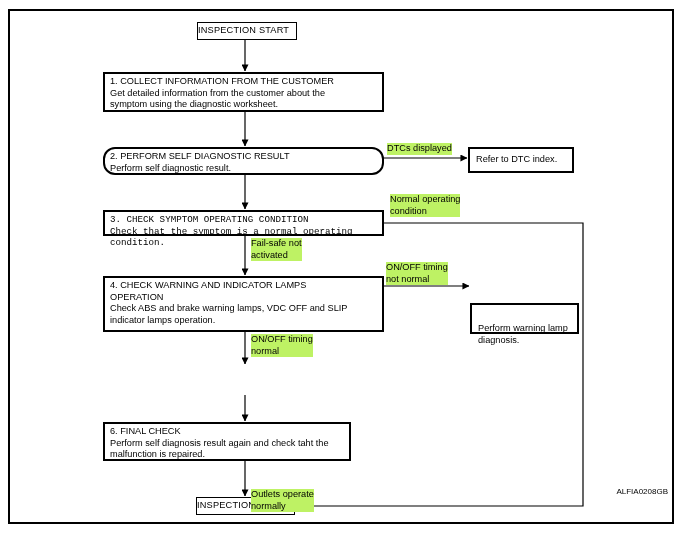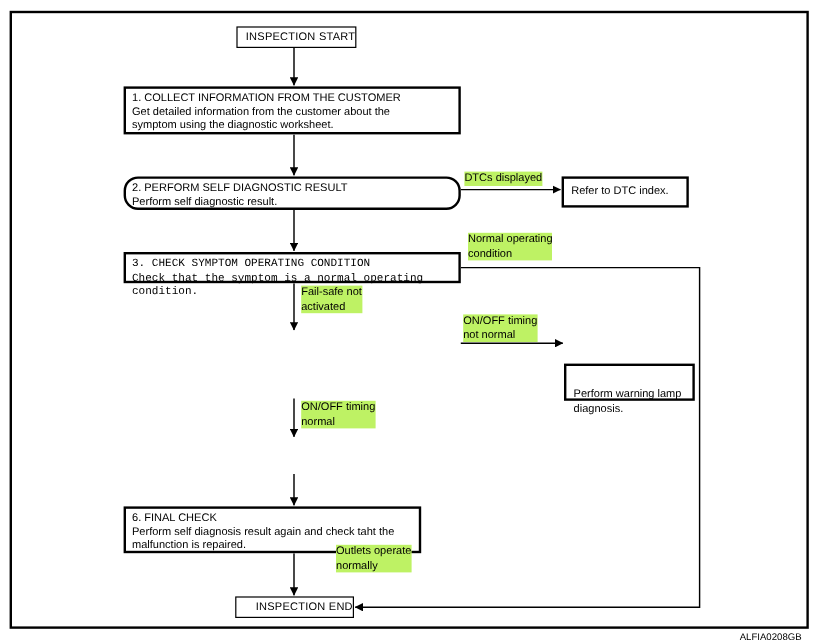--- a/index.html
+++ b/index.html
@@ -16,21 +16,21 @@
     box-sizing:border-box;border:2px solid #000;background:transparent;
   }
   .connectors{position:absolute;left:0;top:0;width:685px;height:537px;}
   .node{
     position:absolute;box-sizing:border-box;
     border:2px solid #000;background:#fff;
     font-size:9.2px;line-height:11.5px;
   }
   .terminal{
     border-width:1.5px;
-    display:flex;align-items:center;justify-content:flex-end;
+    display:flex;align-items:center;justify-content:flex-start;
     letter-spacing:.2px;
   }
   .step{padding:2px 4px 10px 5px;}
   .pre{white-space:pre-line;}
   .npre{white-space:pre;}
   .n-start{left:197px;top:22px;width:100px;height:18px;}
   .n-step1{left:103px;top:72px;width:281px;height:40px;}
   .n-step2{left:103px;top:147px;width:281px;height:28px;border-radius:12px;}
   .n-step3{left:103px;top:210px;width:281px;height:26px;font-family:Liberation Mono, monospace;}
   .n-step4{left:103px;top:276px;width:281px;height:56px;}
@@ -41,23 +41,23 @@
   .n-warn{left:470px;top:271px;width:109px;height:31px;padding:18px 4px 0 6px;margin-top:32px;}
   .edge-label{
     position:absolute;font-size:9.2px;line-height:11.5px;
     white-space:pre-line;background:#bef264;
   }
   .l-dtcs{left:387px;top:143px;}
   .l-normal{left:390px;top:194px;}
   .l-failsafe{left:251px;top:238px;}
   .l-notnormal{left:386px;top:262px;}
   .l-timing-normal{left:251px;top:334px;}
-  .l-outlets{left:251px;top:454px;margin-left:29px;}
+  .l-outlets{left:251px;top:489px;}
   .figure-id{
-    position:absolute;left:560px;top:526px;width:108px;
+    position:absolute;left:560px;top:487px;width:108px;
     text-align:right;font-size:8px;line-height:10px;
   }
 </style>
 </head>
 <body>
 
 <div class="page">
 
   <div class="frame"></div>
 
@@ -94,20 +94,26 @@
   <div class="node step n-step2">
     <div class="npre">2. PERFORM SELF DIAGNOSTIC RESULT</div>
     <div class="pre">Perform self diagnostic result.</div>
   </div>
 
   <div class="node step n-step3">
     <div class="npre">3. CHECK SYMPTOM OPERATING CONDITION</div>
     <div class="pre">Check that the symptom is a normal operating condition.</div>
   </div>
 
+  <div class="node step n-step4">
+    <div class="npre">4. CHECK WARNING AND INDICATOR LAMPS
+OPERATION</div>
+    <div class="pre">Check ABS and brake warning lamps, VDC OFF and SLIP
+indicator lamps operation.</div>
+  </div>
 
 
   <div class="node step n-step6">
     <div class="npre">6. FINAL CHECK</div>
     <div class="pre">Perform self diagnosis result again and check taht the
 malfunction is repaired.</div>
   </div>
 
   <div class="node terminal n-end">
     <span>INSPECTION END</span>

